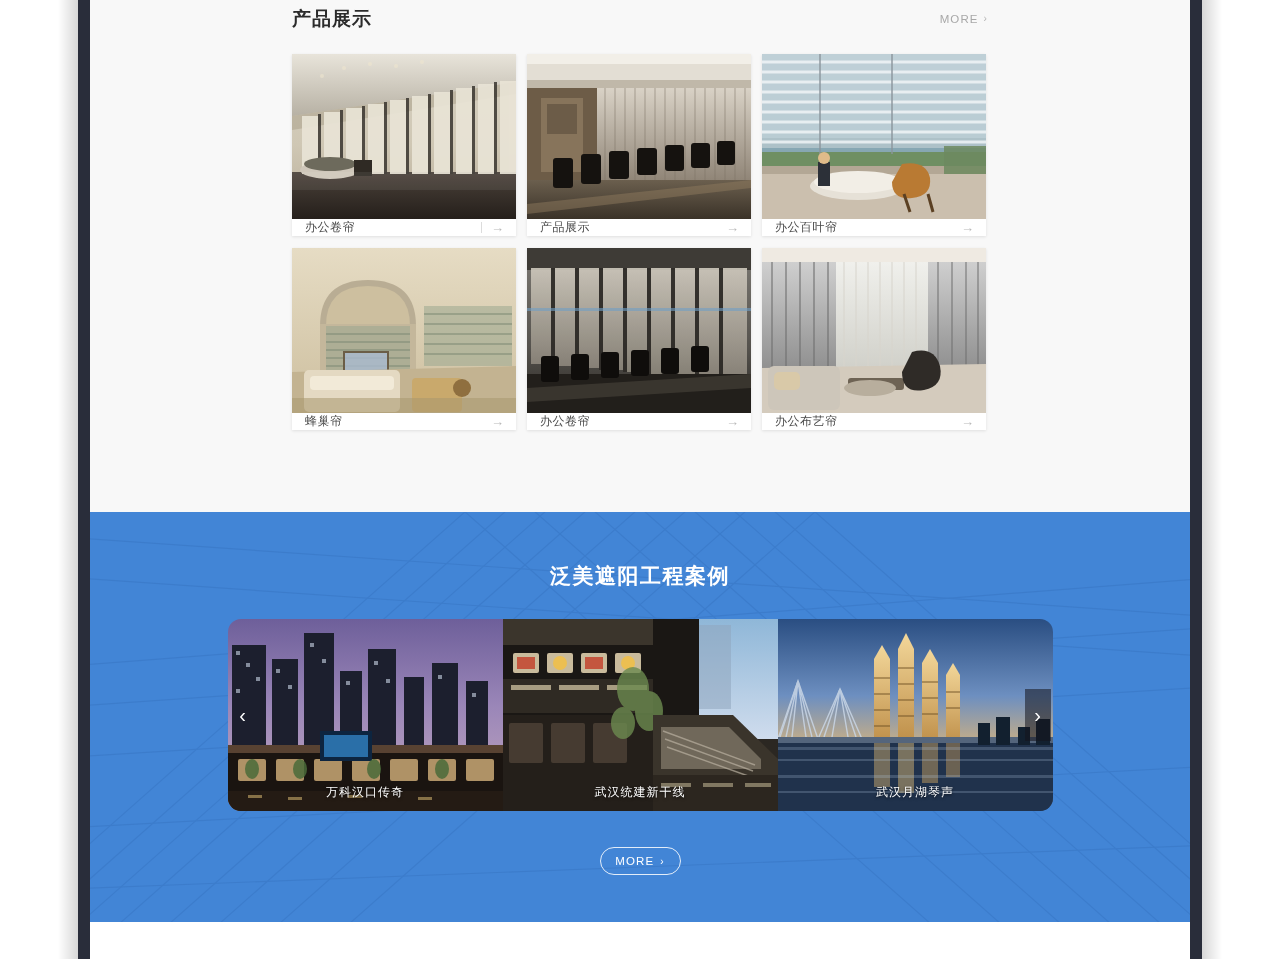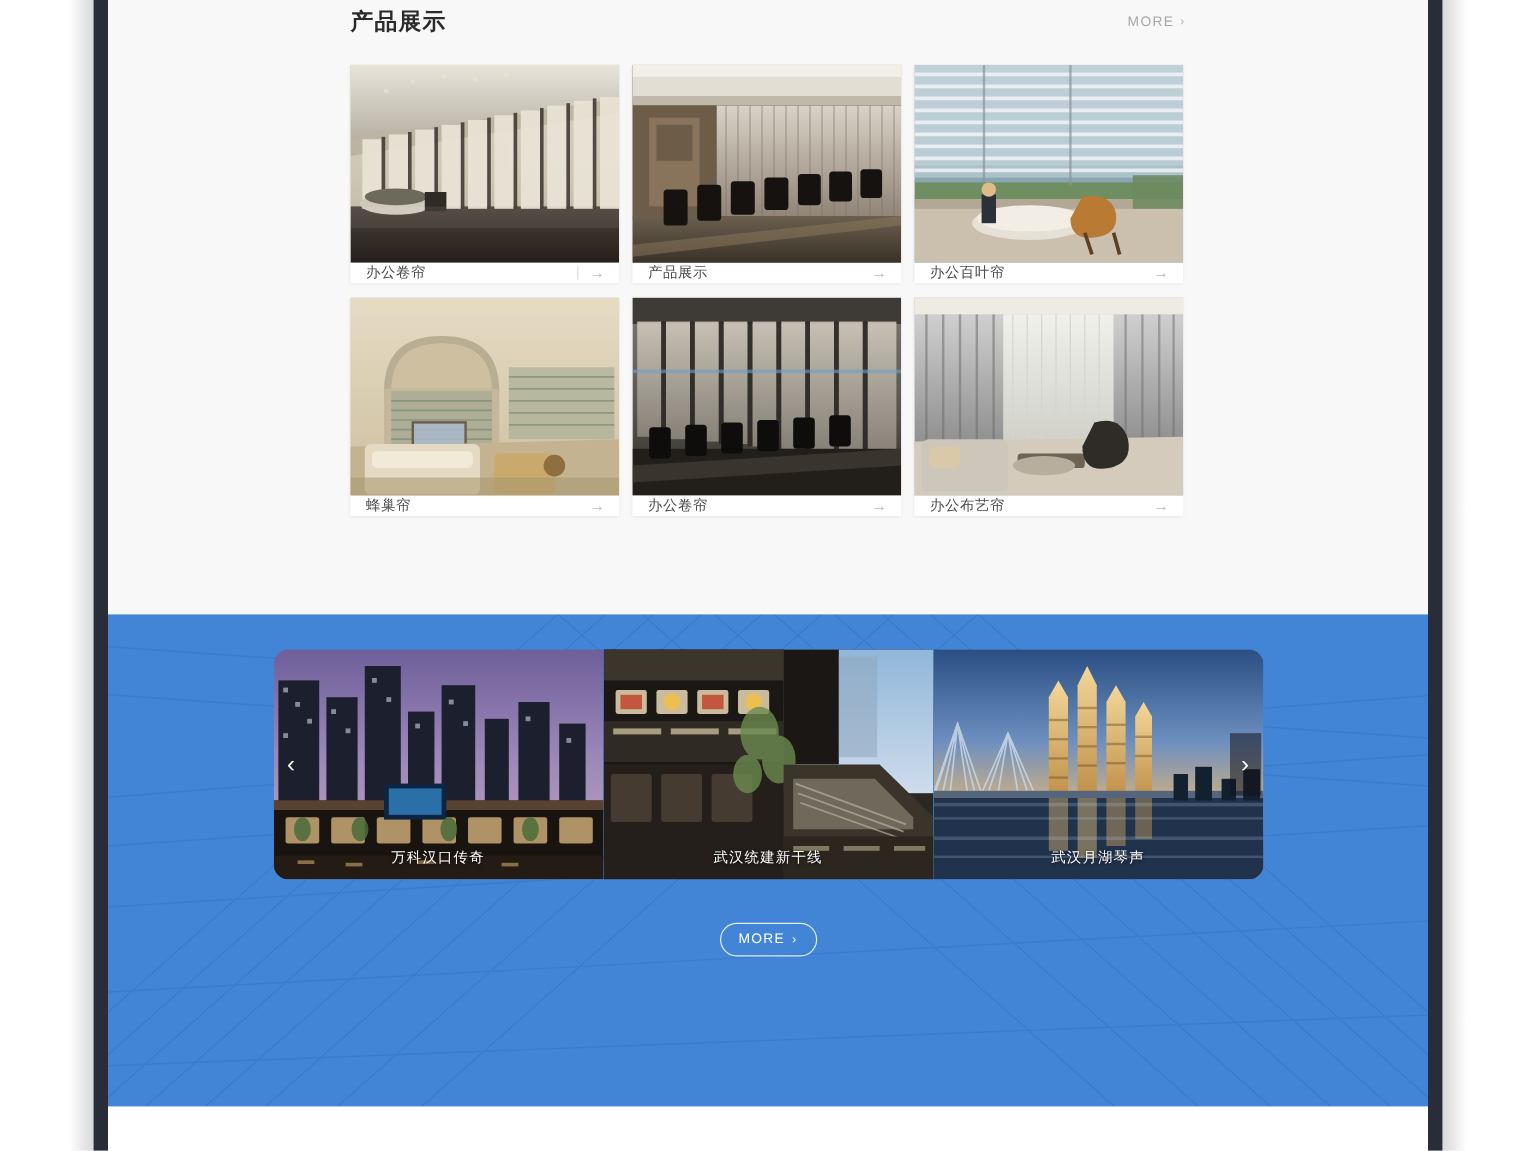--- a/index.html
+++ b/index.html
@@ -660,20 +660,21 @@
             <path d="M-100 200 L1200 110"></path>
             <path d="M-100 250 L1200 170"></path>
           <path d="M-100 320 L1200 250"></path>
             <path d="M-100 380 L1200 330"></path>
           <path d="M-100 60 L1200 150"></path>
             <path d="M-100 20 L1200 110"></path>
         </g>
       </svg>
 
       <div class="cases-inner">
+        <h2 class="cases-title">泛美遮阳工程案例</h2>
 
         <div class="carousel">
 
           <div class="carousel-btn prev">
             <span>‹</span>
           </div>
 
           <div class="carousel-track">
 
             <div class="case-slide">

